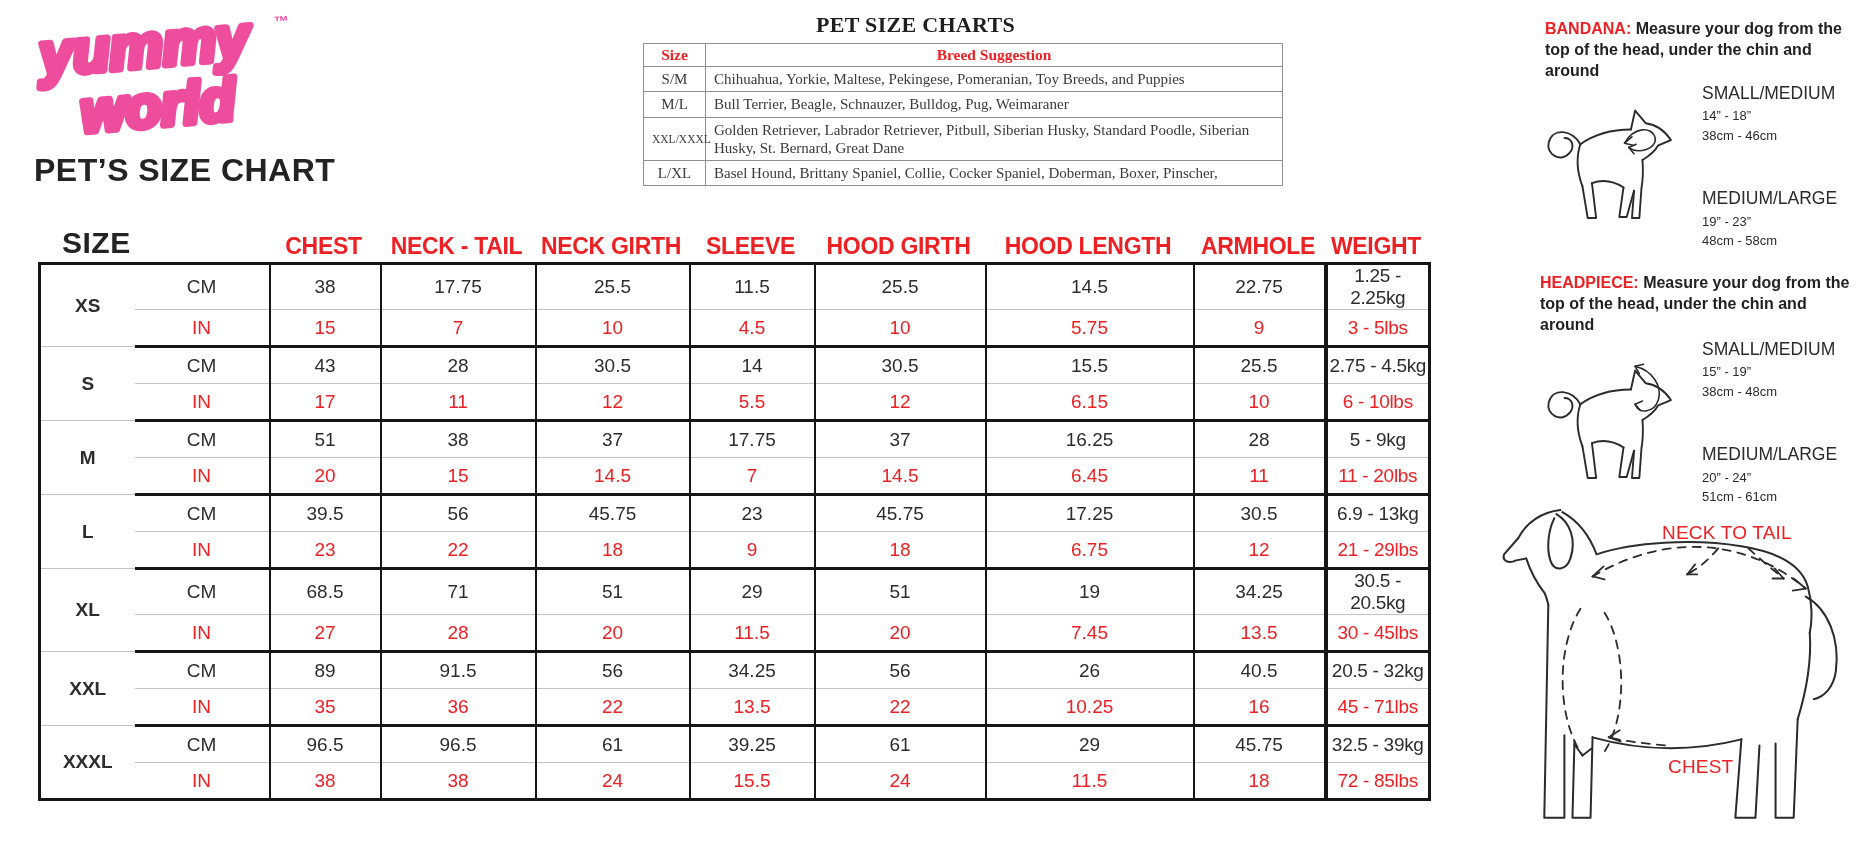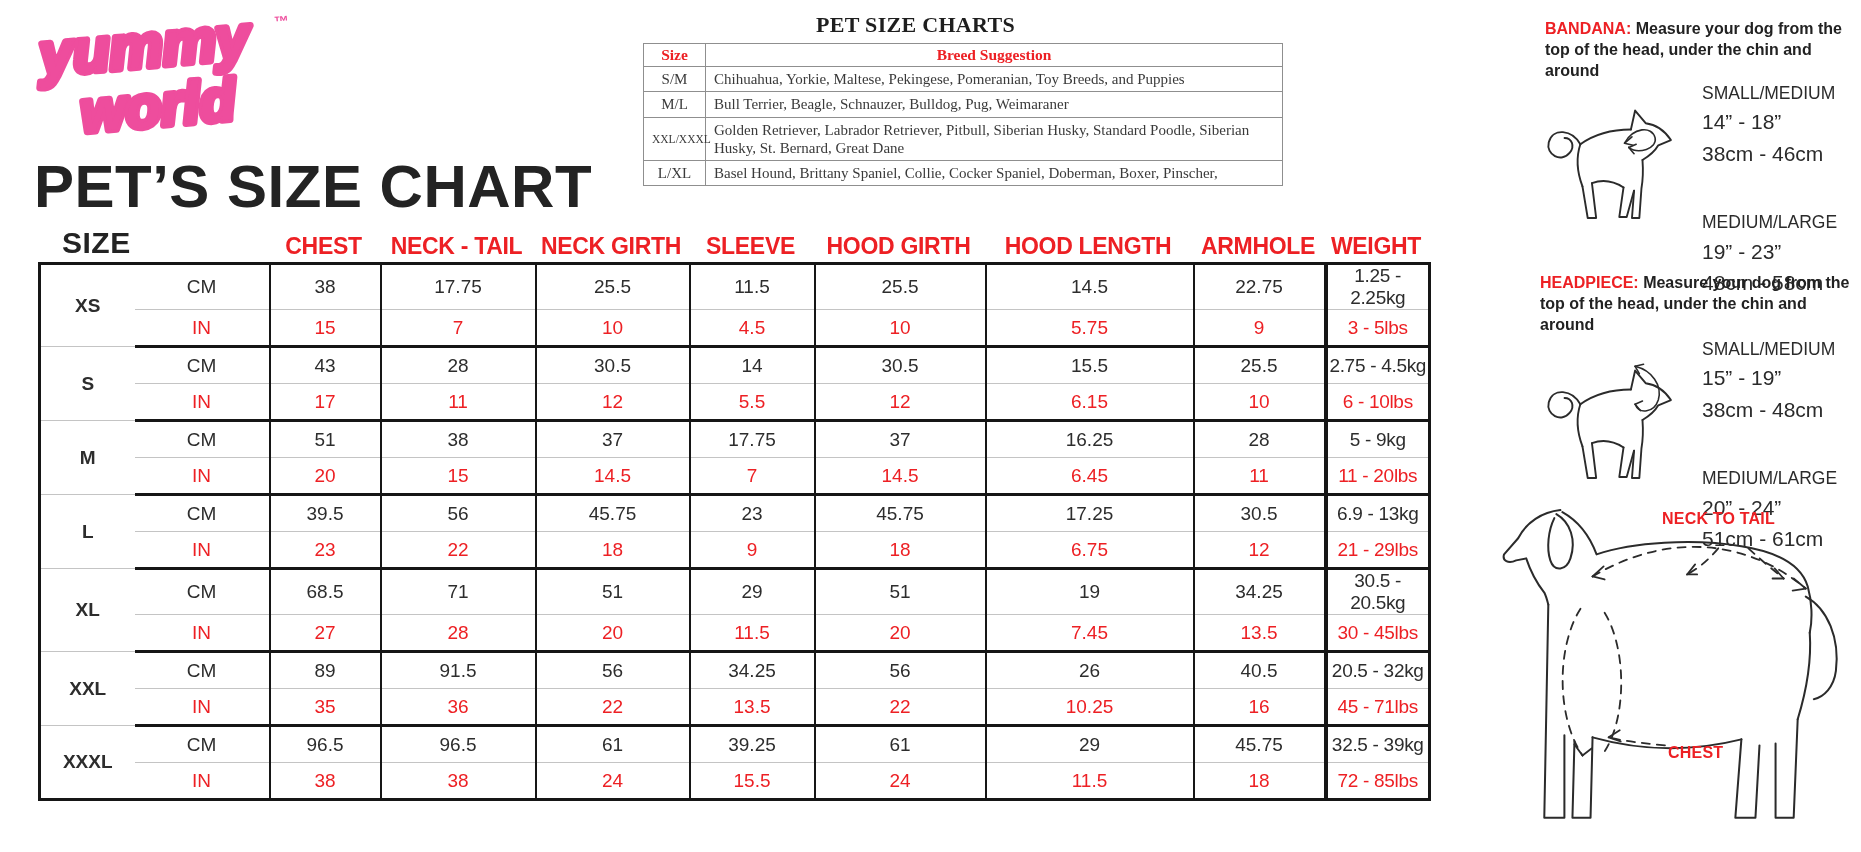--- a/index.html
+++ b/index.html
@@ -10,21 +10,21 @@
     --tableline:#161616;
   }
   html,body{margin:0;padding:0;background:#fff;}
   body{font-family:"Liberation Sans", sans-serif;color:var(--ink);}
   #frame{position:relative;width:1861px;height:852px;background:#fff;overflow:hidden;}
   .red{color:var(--red);}
 
   
   .logo{position:absolute;left:26px;top:2px;}
   .logo svg text{font-family:"Liberation Sans", sans-serif;font-style:italic;font-weight:bold;}
-  .page-title{position:absolute;left:34px;top:152px;font-size:60px;font-weight:bold;letter-spacing:0.5px;color:#232323;}
+  .page-title{position:absolute;left:34px;top:152px;font-size:32px;font-weight:bold;letter-spacing:0.5px;color:#232323;}
 
   
   .breed-section{position:absolute;left:643px;top:12px;width:545px;font-family:Liberation Serif, serif;}
   .breed-title{text-align:center;font-weight:bold;font-size:22px;color:#1e1e1e;letter-spacing:0.3px;margin-bottom:5px;}
   table.breed{border-collapse:collapse;table-layout:fixed;width:640px;background:#fff;}
   table.breed th, table.breed td{border:1.5px solid #8f8f8f;padding:3px 8px;font-size:15px;color:#3a3a3a;}
   table.breed th{color:var(--red);font-weight:bold;font-size:15.5px;padding:2px 4px;}
   table.breed col.c-size{width:62px;}
   td.bsize{text-align:center;padding:3px 2px;color:#3a3a3a;}
   td.bsize.tiny{font-size:11.5px;}
@@ -53,23 +53,23 @@
   .measure-head.bandana{left:1545px;top:18px;}
   .measure-head.headpiece{left:1540px;top:272px;}
   .dog-small{position:absolute;}
   .dog1{left:1534px;top:84px;}
   .dog2{left:1534px;top:344px;}
   .size-col{position:absolute;width:160px;}
   .sizes-bandana{left:1702px;top:80px;}
   .sizes-headpiece{left:1702px;top:336px;}
   .size-block{margin-bottom:40px;}
   .sb-name{font-size:17.5px;color:#2b2b2b;line-height:1.5;white-space:nowrap;}
-  .sb-line{font-size:21px;color:#2b2b2b;line-height:1.5;white-space:nowrap;}
+  .sb-line{font-size:13px;color:#2b2b2b;line-height:1.5;white-space:nowrap;}
   .big-dog{position:absolute;left:1492px;top:496px;}
-  .diagram-label{position:absolute;color:var(--red);font-weight:bold;font-size:16px;letter-spacing:0.2px;}
+  .diagram-label{position:absolute;color:var(--red);font-weight:normal;font-size:19px;letter-spacing:0.2px;margin-top:12px;}
   .lbl-necktail{left:1662px;top:510px;}
   .lbl-chest{left:1668px;top:744px;}
 </style>
 </head>
 <body>
 
 <div id="frame">
 
   <div class="logo">
     <svg width="300" height="152" viewBox="0 0 300 152">

